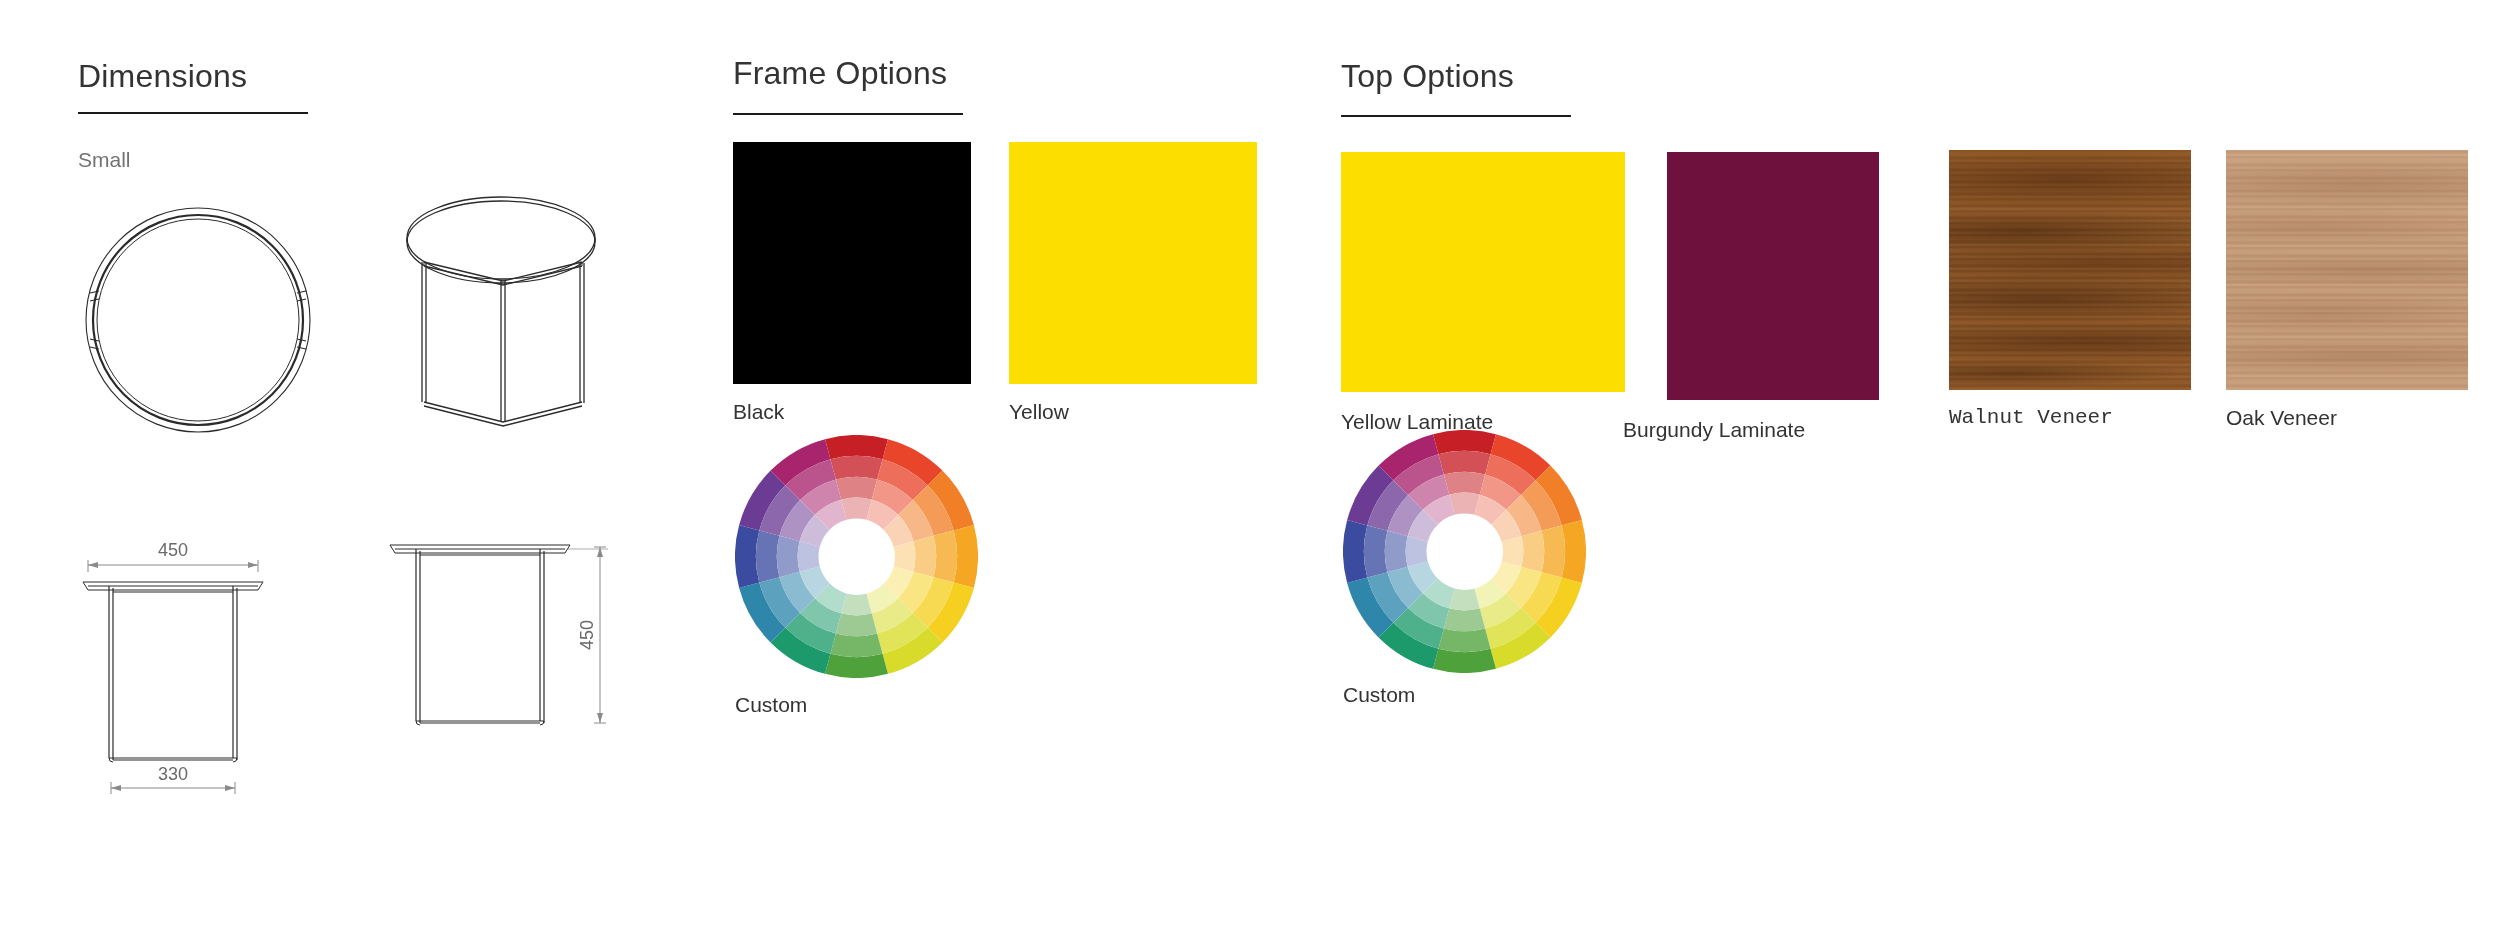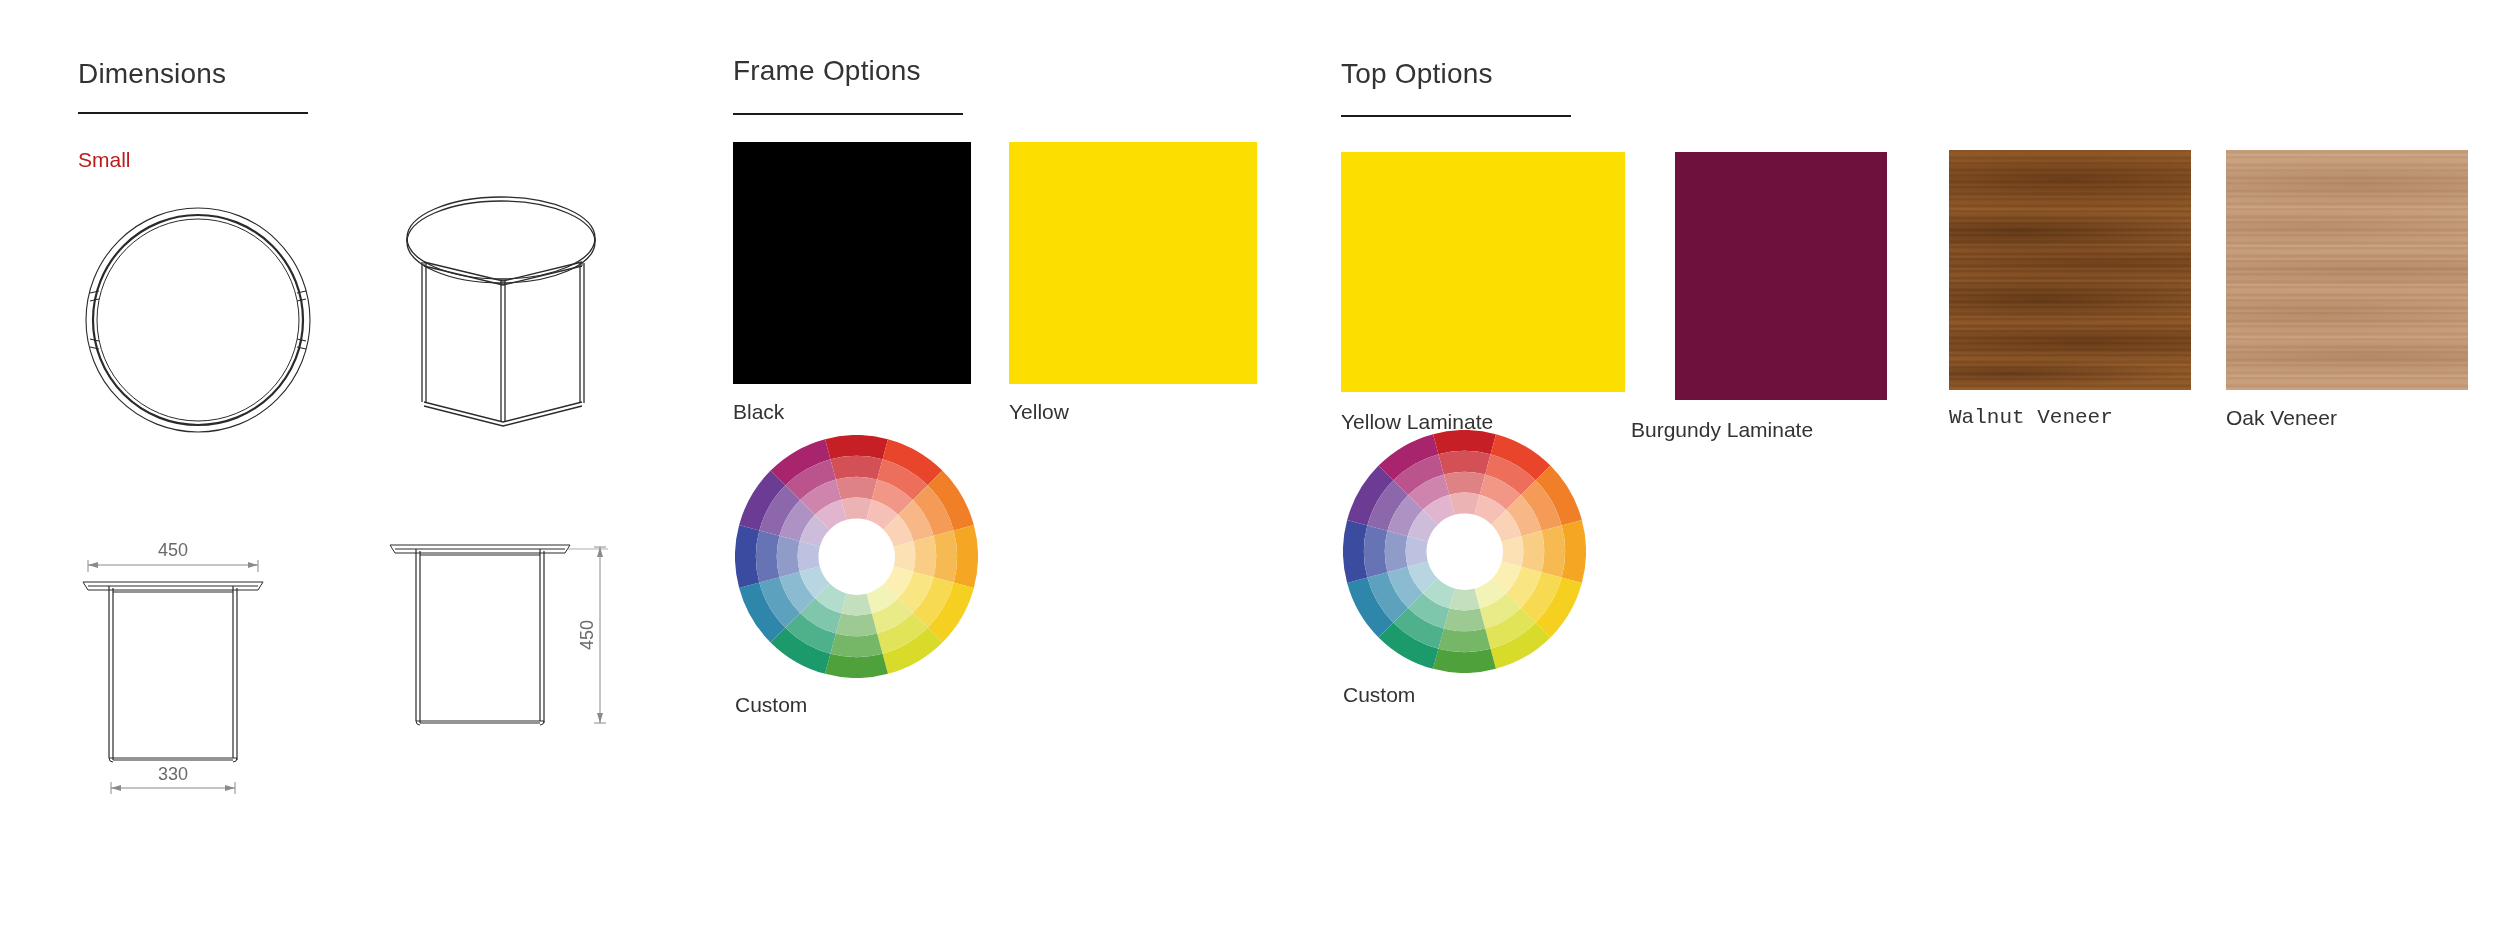--- a/index.html
+++ b/index.html
@@ -6,25 +6,25 @@
   body{
     width:2500px;height:938px;
     background:#ffffff;
     font-family:"Liberation Sans", sans-serif;
     color:#2b2b2b;
     overflow:hidden;
     position:relative;
   }
   .col{position:absolute;top:0;}
   .sec-title{
-    font-size:28px;font-weight:400;color:#333333;
+    font-size:32px;font-weight:400;color:#333333;
     letter-spacing:.2px;white-space:nowrap;
   }
   .rule{height:2px;background:#1a1a1a;}
-  .sub-label{font-size:21px;color:#b91c1c;white-space:nowrap;}
+  .sub-label{font-size:21px;color:#737373;white-space:nowrap;}
 
   
   #col-dimensions{left:78px;}
   #col-dimensions .sec-title{position:absolute;left:0;top:58px;}
   #col-dimensions .rule{position:absolute;left:0;top:112px;width:230px;}
   #col-dimensions .sub-label{position:absolute;left:0;top:148px;}
 
   .dwg{position:absolute;}
 
   
@@ -241,21 +241,21 @@
 <div class="col" id="col-top">
 
   <div class="sec-title">Top Options</div>
   <div class="rule"></div>
 
   <div class="swatch" style="left:0px;top:152px;width:284px;height:240px;">
     <div class="chip" style="background:#FCDF00;"></div>
     <div class="cap" style="top:258px;">Yellow Laminate</div>
   </div>
 
-  <div class="swatch" style="left:290px;top:152px;width:212px;height:248px;padding-left:44px;">
+  <div class="swatch" style="left:282px;top:152px;width:212px;height:248px;padding-left:44px;">
     <div class="chip" style="background:#6E123D;"></div>
     <div class="cap" style="top:266px;">Burgundy Laminate</div>
   </div>
 
   <div class="swatch" style="left:608px;top:150px;width:242px;height:240px;font-family:Liberation Mono, monospace;">
     <div class="chip wood" style="background:#8B5424;">
       <div class="grain" style="
         background:
           repeating-linear-gradient(0deg,
             rgba(255,255,255,.07) 0px, rgba(255,255,255,.07) 2px,

